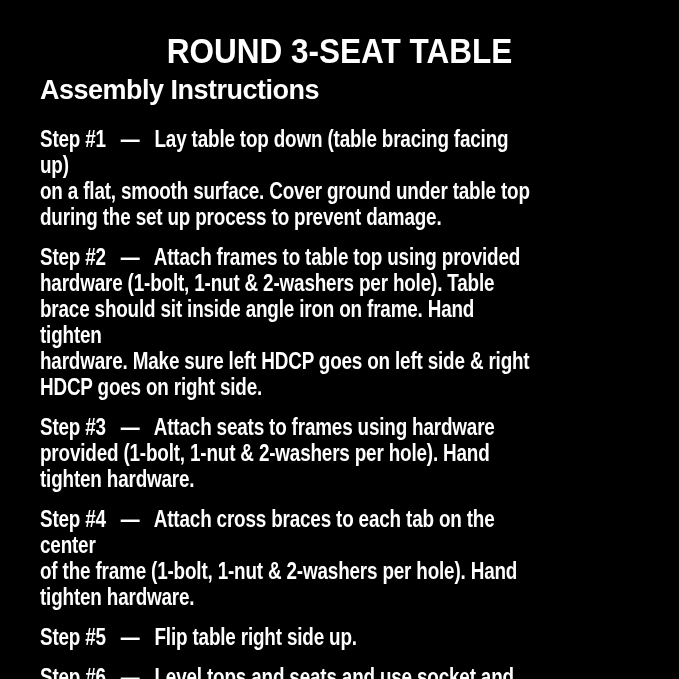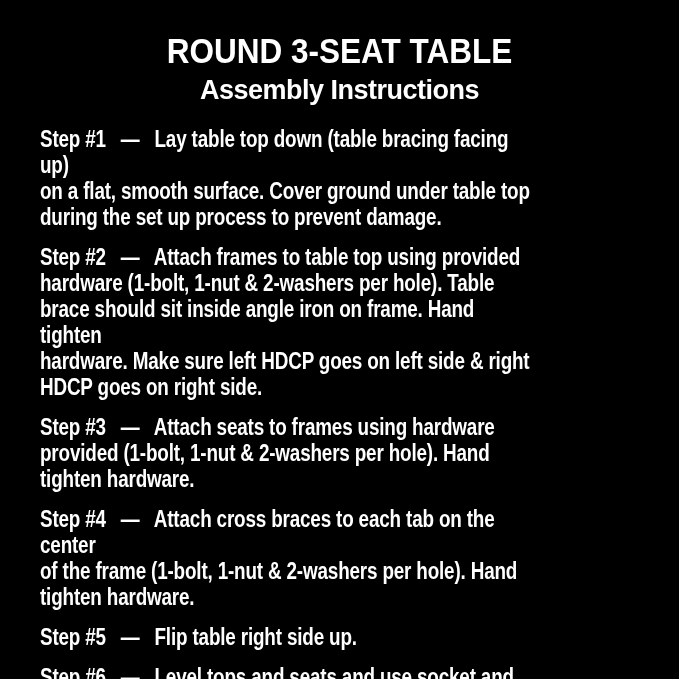--- a/index.html
+++ b/index.html
@@ -26,21 +26,20 @@
     text-align: center;
     letter-spacing: 0px;
     transform: scaleX(0.9);
     transform-origin: 50% 0;
     white-space: nowrap;
   }
   .subtitle {
     margin: 2px 0 0 0;
     font-size: 27px;
     line-height: 32px;
-    text-align: center;
     letter-spacing: -0.5px;
     white-space: nowrap;
   }
   .steps {
     margin-top: 20px;
   }
   .step {
     margin: 0 0 14px 0;
     font-size: 23px;
     line-height: 26px;

